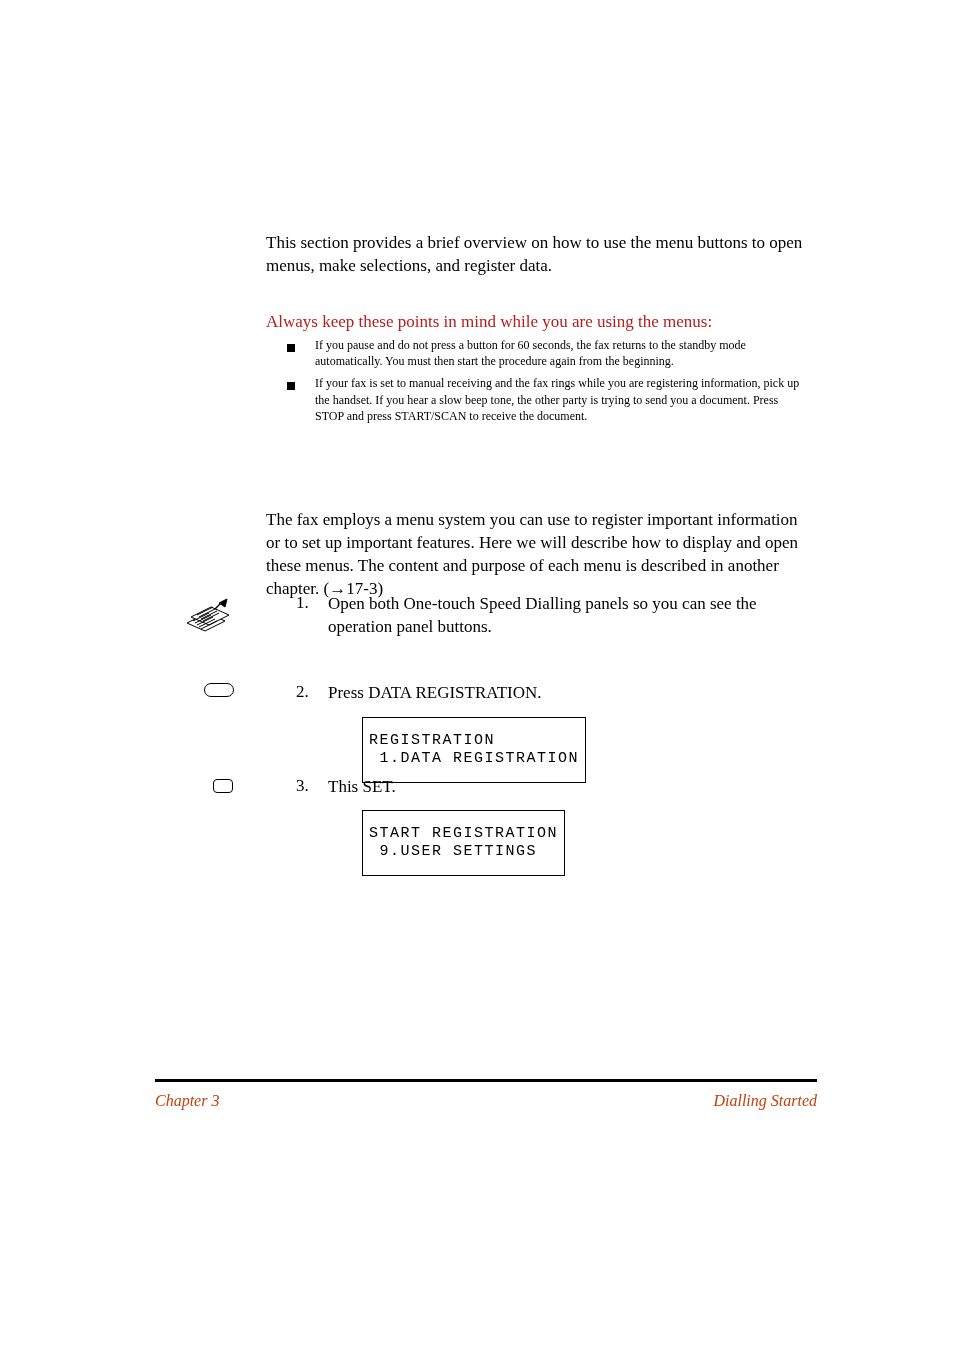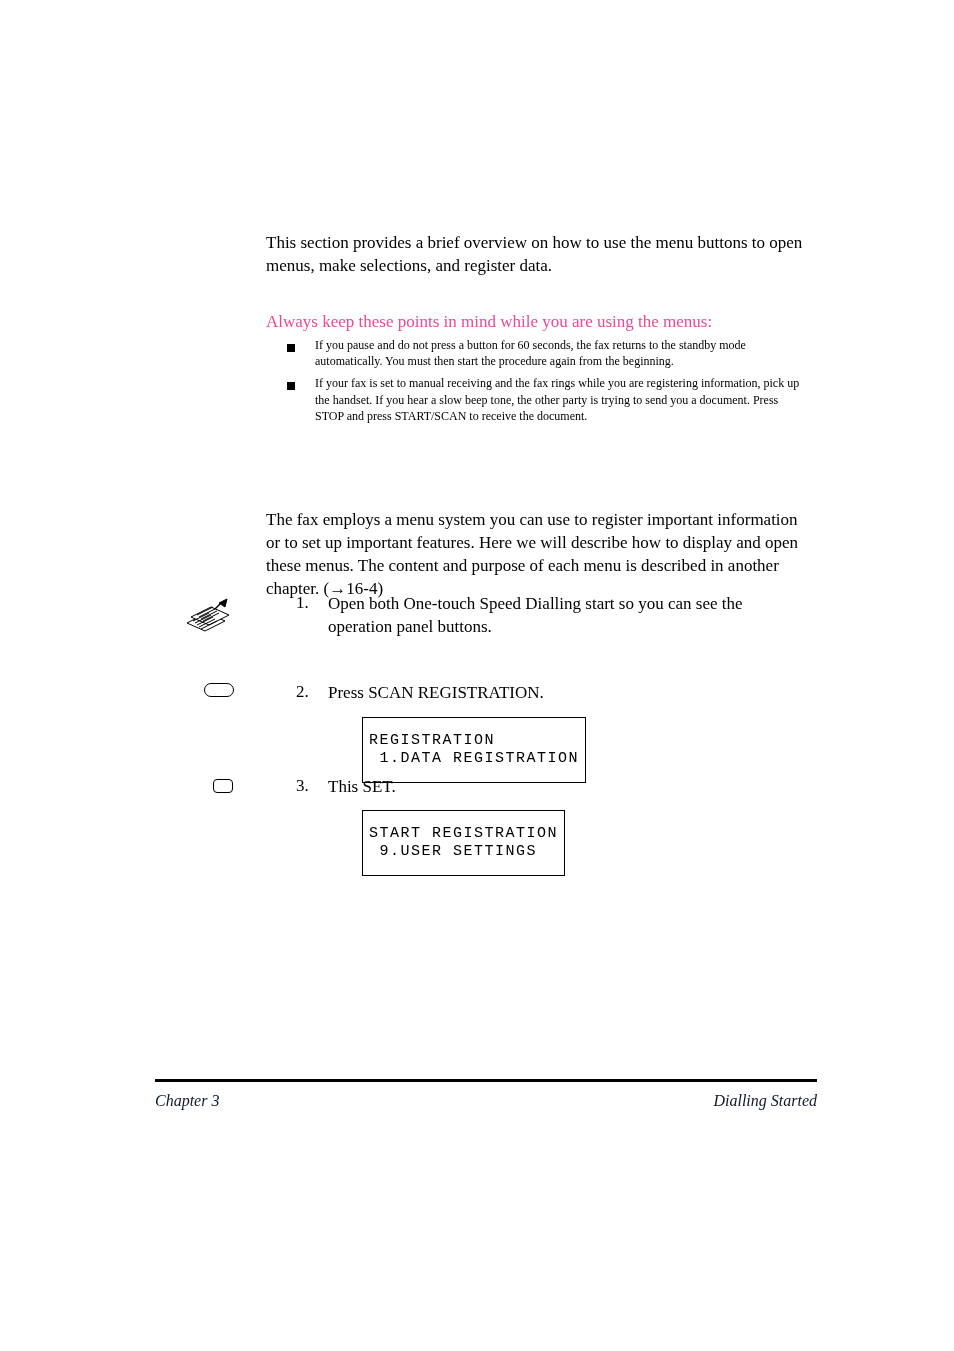--- a/index.html
+++ b/index.html
@@ -28,21 +28,21 @@
       line-height: 1.35;
       color: #000;
     }
     .before-you-start {
       position: absolute;
       left: 266px;
       top: 311px;
       width: 540px;
       font-size: 17px;
       line-height: 1.35;
-      color: #ec4899;
+      color: #b91c1c;
     }
     .bullet-list {
       position: absolute;
       left: 287px;
       top: 337px;
       width: 520px;
     }
     .bullet-item {
       display: flex;
       margin-bottom: 6px;
@@ -163,21 +163,21 @@
     }
     .footer {
       position: absolute;
       left: 155px;
       top: 1092px;
       width: 662px;
       display: flex;
       justify-content: space-between;
       font-style: italic;
       font-size: 16px;
-      color: #0f172a;
+      color: #c2410c;
     }
   </style>
 </head>
 <body>
 
 <div class="page-content">
 
   <div class="intro-text">This section provides a brief overview on how to use the menu buttons to open menus, make selections, and register data.</div>
 
   <div class="before-you-start">Always keep these points in mind while you are using the menus:</div>
@@ -186,21 +186,21 @@
     <div class="bullet-item">
       <div class="bullet-marker"></div>
       <div class="bullet-text">If you pause and do not press a button for 60 seconds, the fax returns to the standby mode automatically. You must then start the procedure again from the beginning.</div>
     </div>
     <div class="bullet-item">
       <div class="bullet-marker"></div>
       <div class="bullet-text">If your fax is set to manual receiving and the fax rings while you are registering information, pick up the handset. If you hear a slow beep tone, the other party is trying to send you a document. Press STOP and press START/SCAN to receive the document.</div>
     </div>
   </div>
 
-  <div class="menu-system-text">The fax employs a menu system you can use to register important information or to set up important features. Here we will describe how to display and open these menus. The content and purpose of each menu is described in another chapter. (→16-4)</div>
+  <div class="menu-system-text">The fax employs a menu system you can use to register important information or to set up important features. Here we will describe how to display and open these menus. The content and purpose of each menu is described in another chapter. (→17-3)</div>
 
   <div class="panel-icon">
     <svg viewBox="0 0 46 42" width="46" height="42">
       <g stroke="#000" stroke-width="1" fill="none">
         <path d="M 2 28 L 22 18 L 40 26 L 20 36 Z" fill="#fff"></path>
         <path d="M 6 22 L 26 12 L 44 20 L 24 30 Z" fill="#fff"></path>
         <line x1="8" y1="26" x2="24" y2="18"></line>
         <line x1="10" y1="28" x2="26" y2="20"></line>
         <line x1="12" y1="30" x2="28" y2="22"></line>
         <line x1="14" y1="32" x2="30" y2="24"></line>
@@ -211,30 +211,30 @@
         <line x1="18" y1="26" x2="34" y2="18"></line>
         <path d="M 34 8 L 42 4 L 40 12 Z" fill="#000"></path>
         <line x1="30" y1="14" x2="36" y2="8" stroke-width="1.5"></line>
       </g>
     </svg>
   </div>
 
   <div class="step-list">
     <div class="step-item">
       <span class="step-number">1.</span>
-      <span class="step-text">Open both One-touch Speed Dialling start so you can see the operation panel buttons.</span>
+      <span class="step-text">Open both One-touch Speed Dialling panels so you can see the operation panel buttons.</span>
     </div>
   </div>
 
   <div class="button-shape-1"></div>
 
   <div class="step-2">
     <div class="step-item">
       <span class="step-number">2.</span>
-      <span class="step-text">Press SCAN REGISTRATION.</span>
+      <span class="step-text">Press DATA REGISTRATION.</span>
     </div>
   </div>
 
   <div class="lcd-display lcd-1"><span>REGISTRATION</span>
 <span> 1.DATA REGISTRATION</span></div>
 
   <div class="button-shape-2"></div>
 
   <div class="step-3">
     <div class="step-item">

